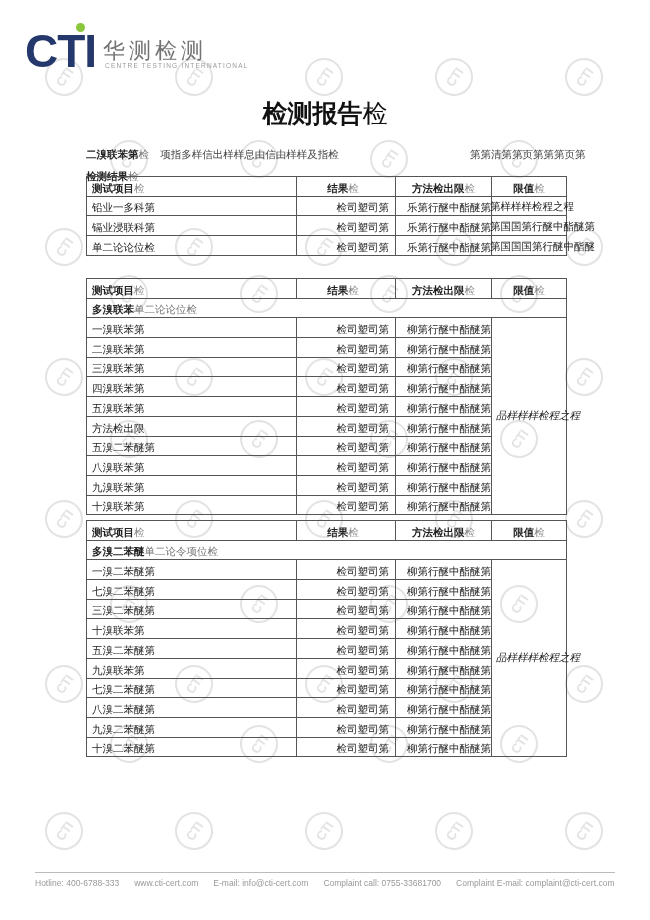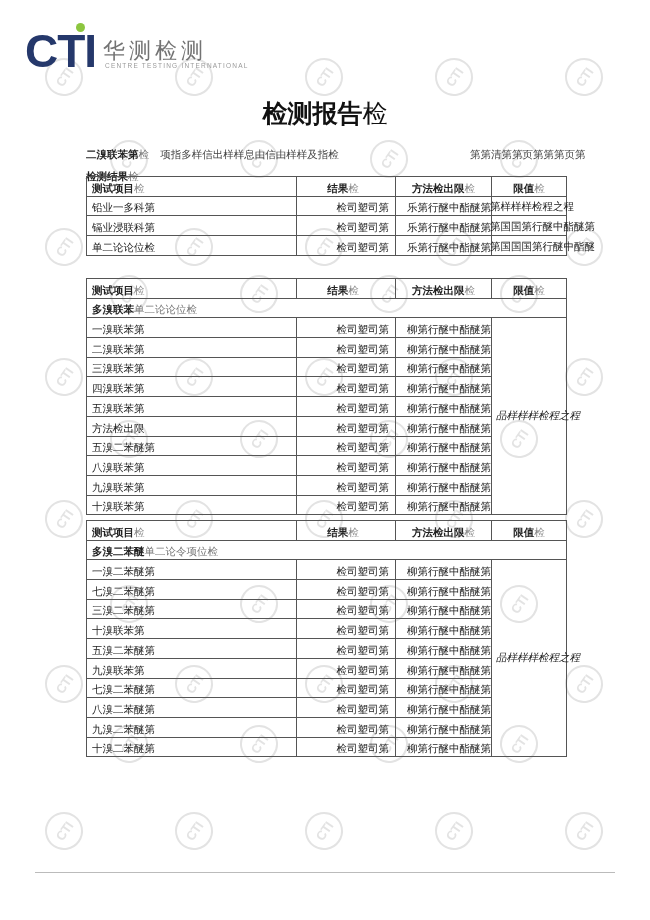--- a/index.html
+++ b/index.html
@@ -407,13 +407,20 @@
         </tr>
         <tr>
           <td>十溴二苯醚第</td>
           <td class="c2">检司塑司第</td>
           <td class="c3">柳第行醚中酯醚第</td>
         </tr>
       </tbody>
   </table>
 
   <div class="footer-rule"></div>
+  <div class="footer">
+    <span>Hotline: 400-6788-333</span>
+    <span>www.cti-cert.com</span>
+    <span>E-mail: info@cti-cert.com</span>
+    <span>Complaint call: 0755-33681700</span>
+    <span>Complaint E-mail: complaint@cti-cert.com</span>
+  </div>
 </div>
 
 </body></html>

